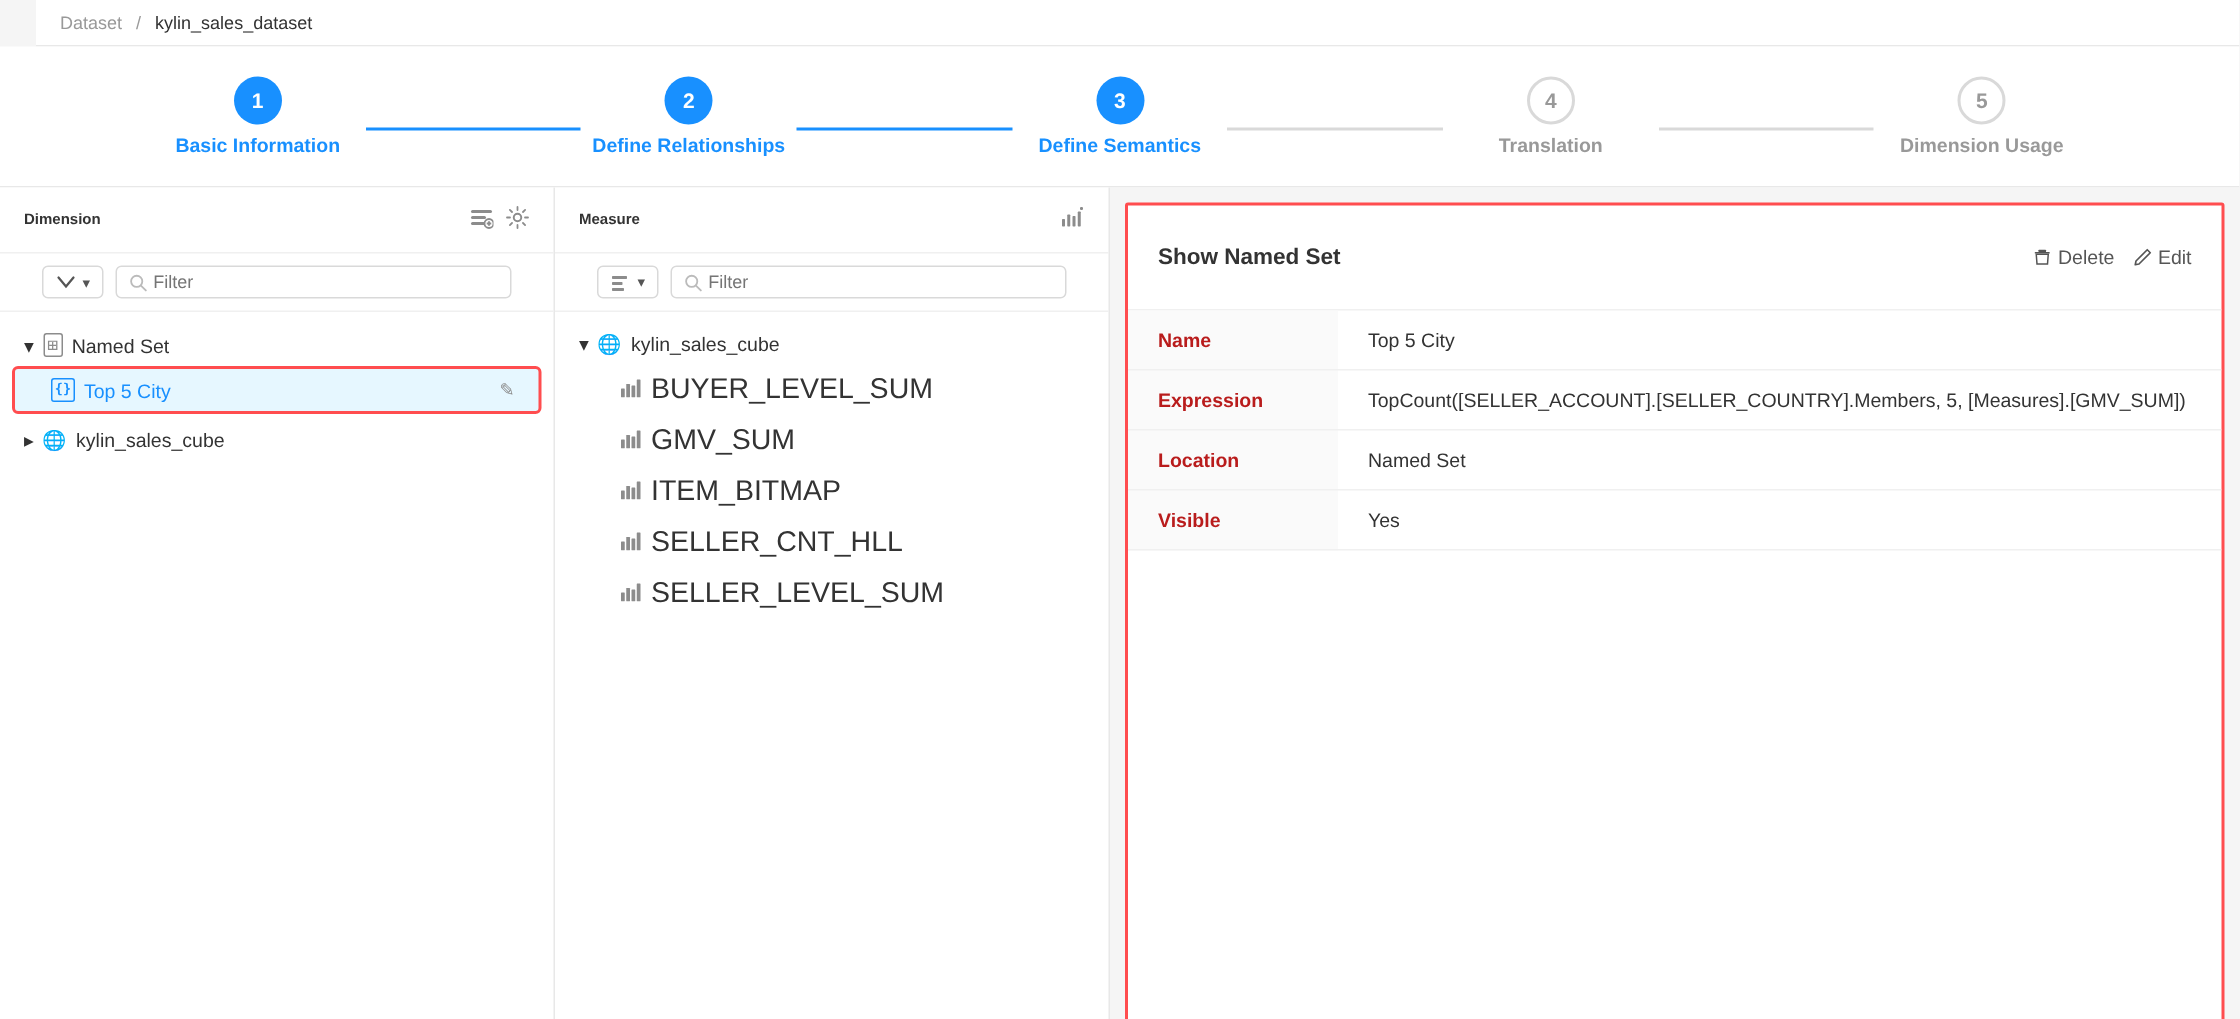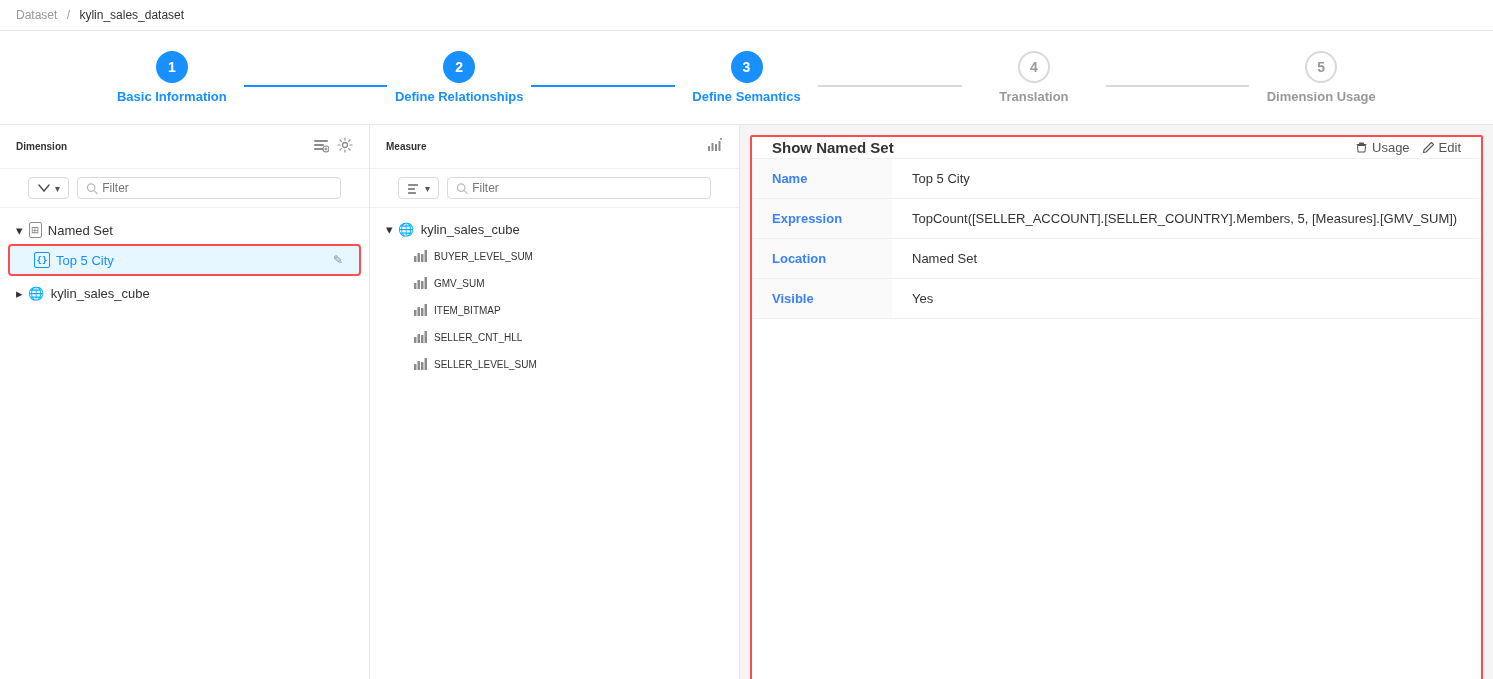--- a/index.html
+++ b/index.html
@@ -5,20 +5,21 @@
     * { box-sizing: border-box; margin: 0; padding: 0; }
     body { font-family: -apple-system, BlinkMacSystemFont, 'Segoe UI', Arial, sans-serif; font-size: 13px; background: #f5f5f5; color: #333; }
 
     
     .breadcrumb-bar {
       background: #fff;
       border-bottom: 1px solid #e8e8e8;
       padding: 8px 16px;
       font-size: 12px;
       color: #999;
+      margin-left: 24px;
     }
     .breadcrumb-bar .sep { margin: 0 6px; }
     .breadcrumb-bar .current { color: #333; }
 
     
     .stepper {
       background: #fff;
       border-bottom: 1px solid #e8e8e8;
       padding: 20px 60px;
       display: flex;
@@ -218,21 +219,21 @@
       flex: 1;
       background: #fff;
       border: 2px solid #ff4d4f;
       margin: 10px;
       border-radius: 2px;
       display: flex;
       flex-direction: column;
       overflow: hidden;
     }
     .named-set-header {
-      padding: 2px 20px;
+      padding: 26px 20px;
       border-bottom: 1px solid #f0f0f0;
       display: flex;
       align-items: center;
       justify-content: space-between;
     }
     .named-set-title {
       font-size: 15px;
       font-weight: 600;
       color: #333;
     }
@@ -256,40 +257,40 @@
     }
     .info-table tr {
       border-bottom: 1px solid #f0f0f0;
     }
     .info-table td {
       padding: 12px 20px;
       vertical-align: top;
     }
     .info-table td:first-child {
       font-weight: 600;
-      color: #3b82f6;
+      color: #b91c1c;
       width: 140px;
       background: #fafafa;
       white-space: nowrap;
     }
     .info-table td:last-child {
       color: #333;
     }
 
     
     .chevron-down::after { content: '▾'; font-size: 10px; color: #555; }
 
     .globe-icon { font-size: 13px; color: #8c8c8c; }
 
     .tree-sub-item {
       display: flex;
       align-items: center;
       justify-content: space-between;
       padding: 6px 16px 6px 44px;
-      font-size: 10px;
+      font-size: 19px;
       cursor: pointer;
       color: #333;
     }
     .tree-sub-item .item-left {
       display: flex;
       align-items: center;
       gap: 6px;
     }
 
     .right-panel-wrapper {
@@ -520,21 +521,21 @@
     <div class="named-set-panel">
       <div class="named-set-header">
         <span class="named-set-title">Show Named Set</span>
         <div class="named-set-actions">
           <div class="action-btn">
             <svg width="13" height="13" viewBox="0 0 13 13" fill="none">
                 <rect x="1.5" y="3" width="10" height="1" rx="0.4" fill="#555"></rect>
                 <rect x="4" y="1.5" width="5" height="1.5" rx="0.4" fill="#555"></rect>
                 <path d="M2.5 4.5L3 11h7l0.5-6.5H2.5z" stroke="#555" stroke-width="1" fill="none"></path>
               </svg>
-            <span>Usage</span>
+            <span>Delete</span>
           </div>
           <div class="action-btn">
             <svg width="13" height="13" viewBox="0 0 13 13" fill="none">
                 <path d="M9.5 1.5l2 2L4 11l-2.5 0.5 0.5-2.5L9.5 1.5z" stroke="#555" stroke-width="1.1" fill="none" stroke-linejoin="round"></path>
               </svg>
             <span>Edit</span>
           </div>
         </div>
       </div>
       <table class="info-table">

